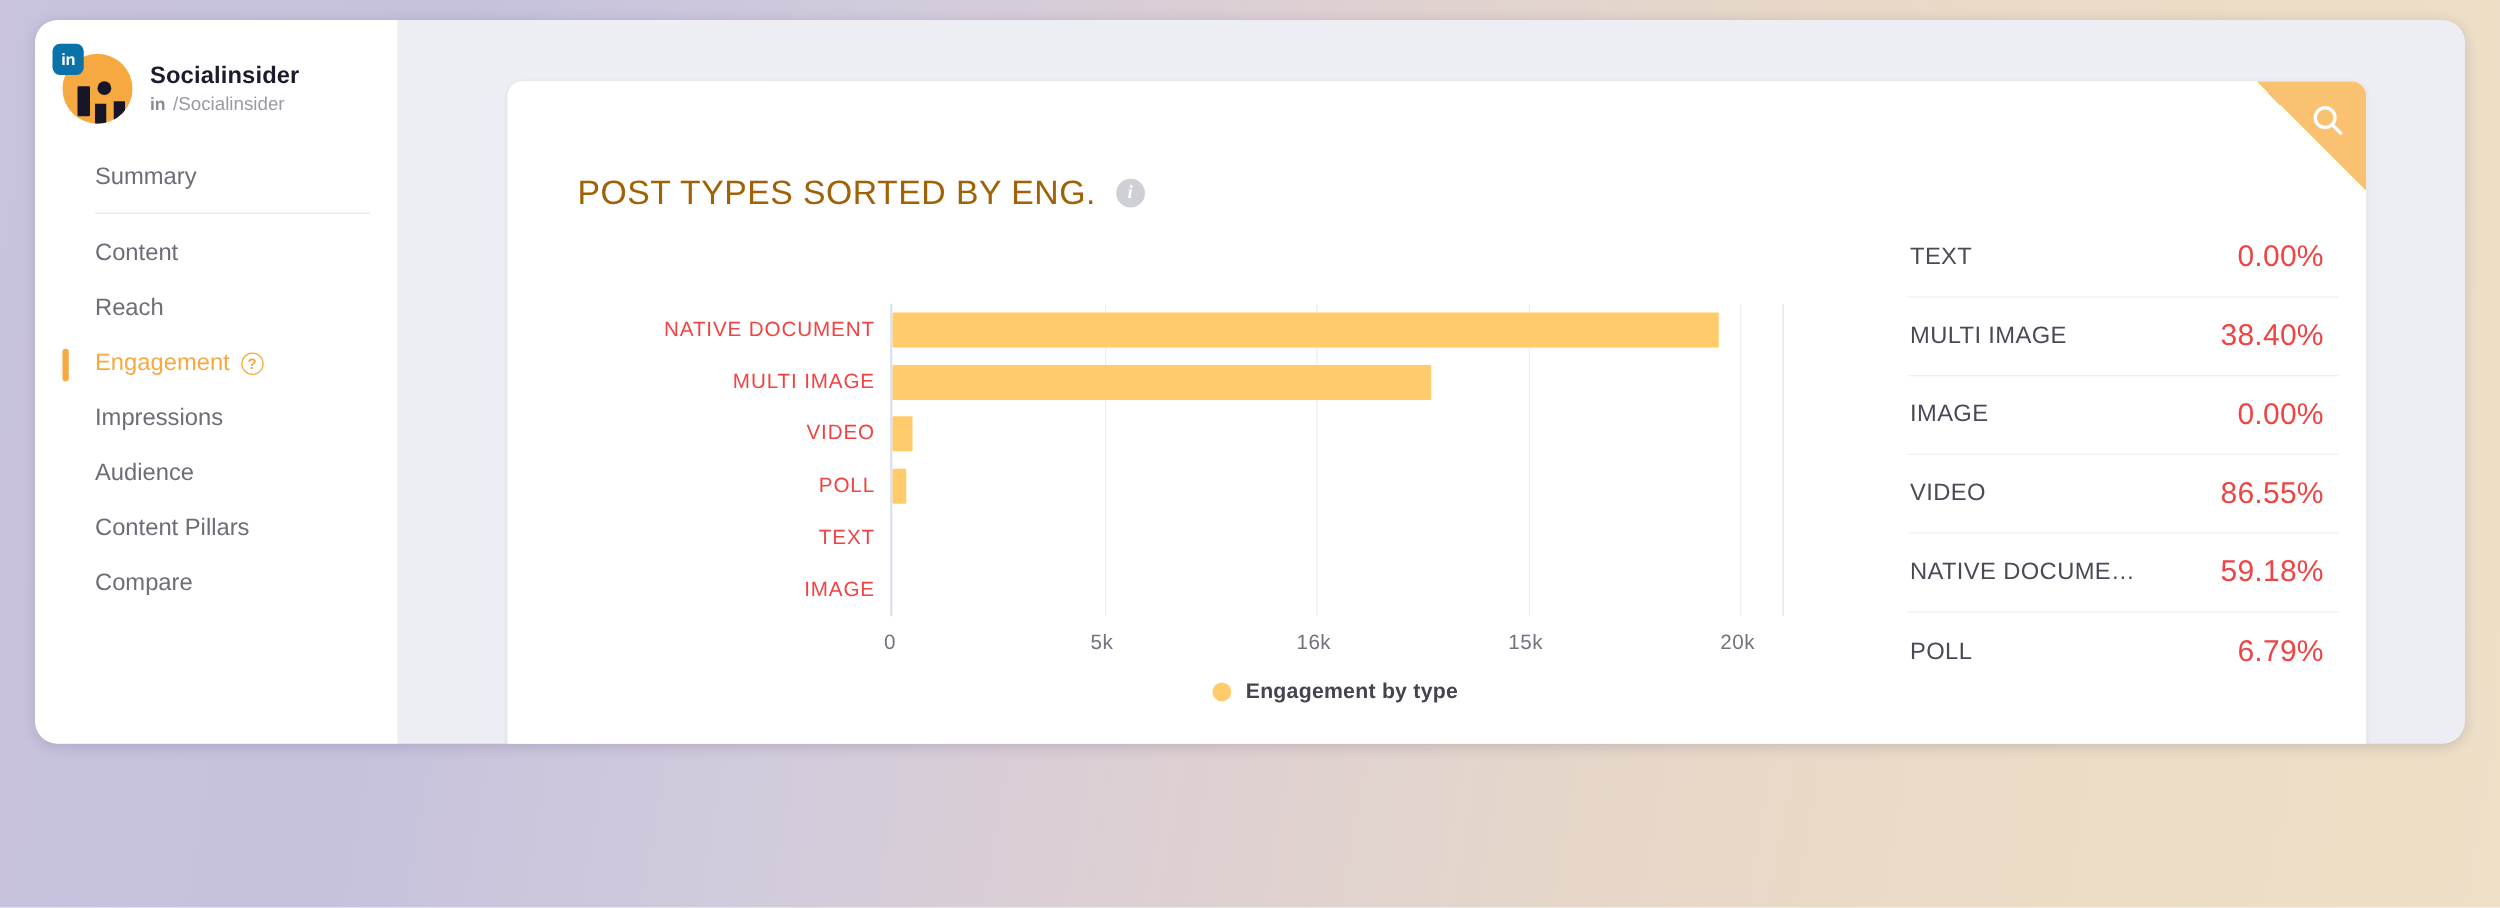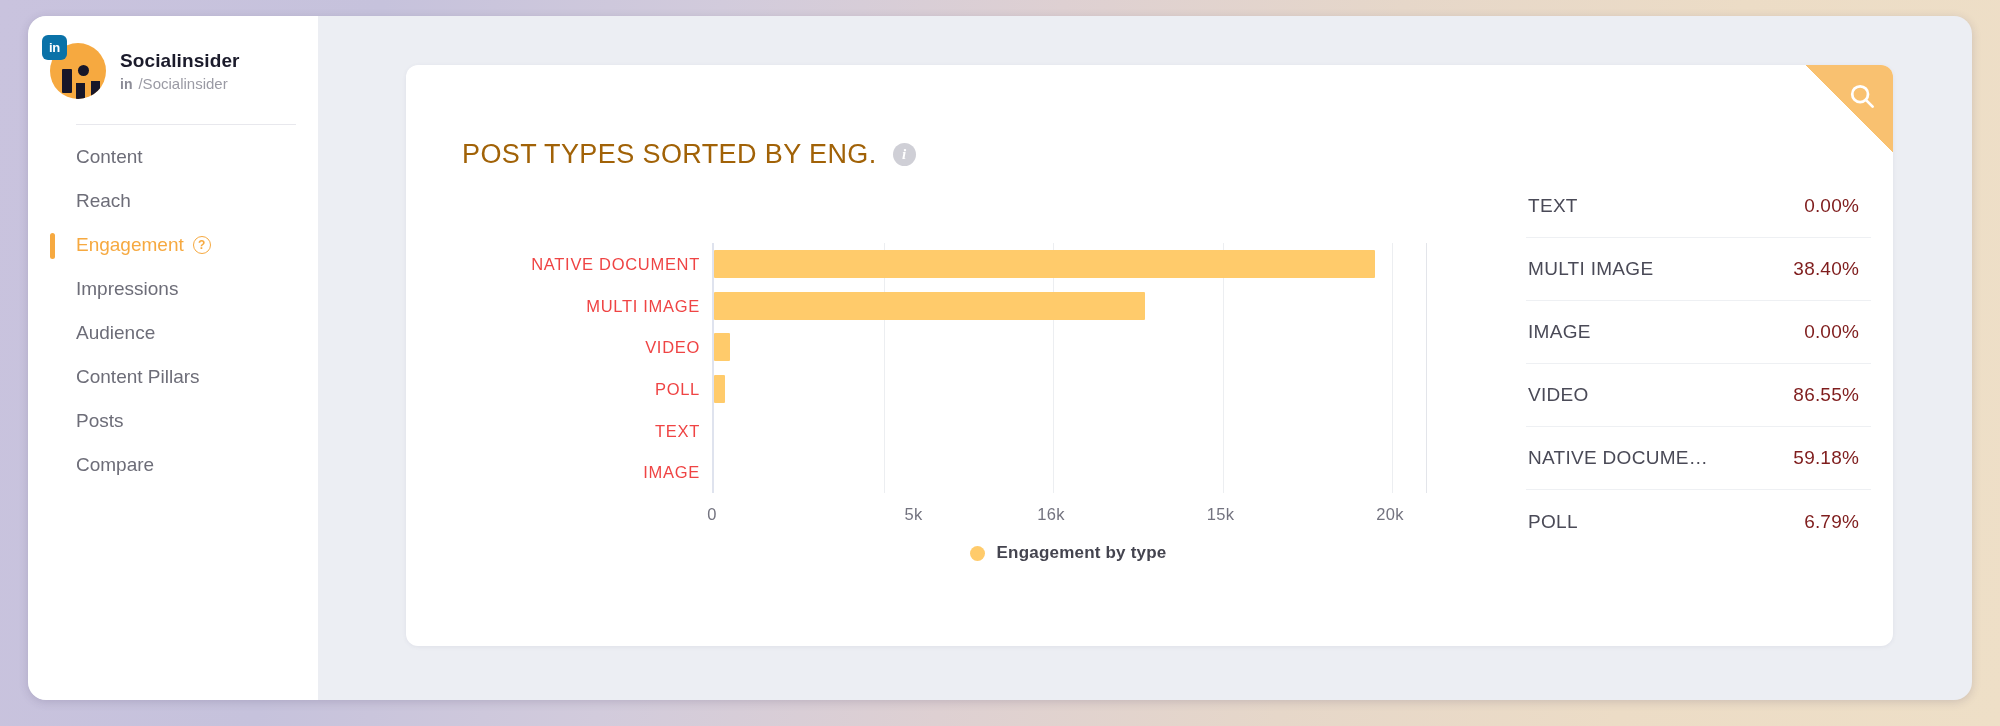--- a/index.html
+++ b/index.html
@@ -6,21 +6,21 @@
   html, body { width: 2000px; height: 726px; overflow: hidden; }
   body {
     font-family: "Liberation Sans", sans-serif;
     background: linear-gradient(100deg, #c9c3de 0%, #c6c2dc 18%, #d2cbdc 34%, #ded0d2 50%, #e6d7c9 66%, #ecdcc6 82%, #eedfc7 100%);
   }
 
   
   .app-window {
     position: absolute;
     left: 28px; top: 16px;
-    width: 1944px; height: 684px;
+    width: 1944px; height: 579px;
     background: #eceef3;
     border-radius: 18px;
     box-shadow: 0 2px 10px rgba(60,50,90,.18);
     overflow: hidden;
   }
 
   
   .sidebar {
     position: absolute; left: 0; top: 0;
     width: 290px; height: 100%;
@@ -139,21 +139,21 @@
 
   
   .table { position: absolute; left: 1120px; top: 110px; width: 345px; }
   .t-row {
     display: flex; align-items: center; justify-content: space-between;
     height: 63px; border-bottom: 1px solid #eef0f3;
     padding: 0 12px 0 2px;
   }
   .t-row:last-child { border-bottom: none; }
   .t-label { font-size: 19px; color: #4a4a57; letter-spacing: .3px; }
-  .t-value { font-size: 19px; color: #7f1d1d; letter-spacing: .2px; }
+  .t-value { font-size: 24px; color: #ef4444; letter-spacing: .2px; }
 </style>
 </head>
 <body>
 
 <div class="app-window">
 
   <div class="sidebar">
 
     <div class="profile">
       <div class="avatar-wrap">
@@ -168,42 +168,42 @@
       <div class="profile-text">
         <div class="profile-name">Socialinsider</div>
         <div class="profile-handle">
           <span class="handle-in">in</span>
           <span class="handle-txt">/Socialinsider</span>
         </div>
       </div>
     </div>
 
     <div class="nav">
+      <div class="nav-item first">
+        <span>Summary</span>
+      </div>
       <div class="nav-sep"></div>
       <div class="nav-item">
         <span>Content</span>
       </div>
       <div class="nav-item">
         <span>Reach</span>
       </div>
       <div class="nav-item active">
         <span>Engagement</span>
         <span class="help-icon">?</span>
       </div>
       <div class="nav-item">
         <span>Impressions</span>
       </div>
       <div class="nav-item">
         <span>Audience</span>
       </div>
       <div class="nav-item">
         <span>Content Pillars</span>
-      </div>
-      <div class="nav-item">
-        <span>Posts</span>
       </div>
       <div class="nav-item">
         <span>Compare</span>
       </div>
     </div>
   </div>
 
   <div class="content">
     <div class="card">
 
@@ -234,21 +234,21 @@
             <div class="gridline" style="left: 508.571px;"></div>
             <div class="gridline" style="left: 678.095px;"></div>
             <div class="divider-line" style="left: 712px;"></div>
             <div class="bar" style="top: 20.8333px; left: 0px; width: 661.143px;"></div>
             <div class="bar" style="top: 62.5px; left: 0px; width: 430.59px;"></div>
             <div class="bar" style="top: 104.167px; left: 0px; width: 15.9352px;"></div>
             <div class="bar" style="top: 145.833px; left: 0px; width: 11.1886px;"></div>
           </div>
         <div id="ticks">
             <div class="tick" style="left: 250px;">0</div>
-            <div class="tick" style="left: 419.524px; margin-left: 32px;">5k</div>
+            <div class="tick" style="left: 419.524px;">5k</div>
             <div class="tick" style="left: 589.048px;">16k</div>
             <div class="tick" style="left: 758.571px;">15k</div>
             <div class="tick" style="left: 928.095px;">20k</div>
           </div>
         <div class="legend">
           <span class="legend-dot"></span>
           <span class="legend-text">Engagement by type</span>
         </div>
       </div>
 

